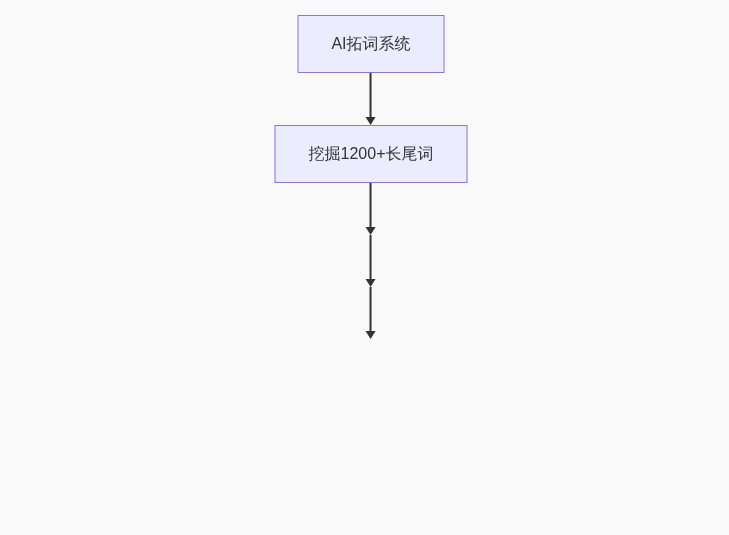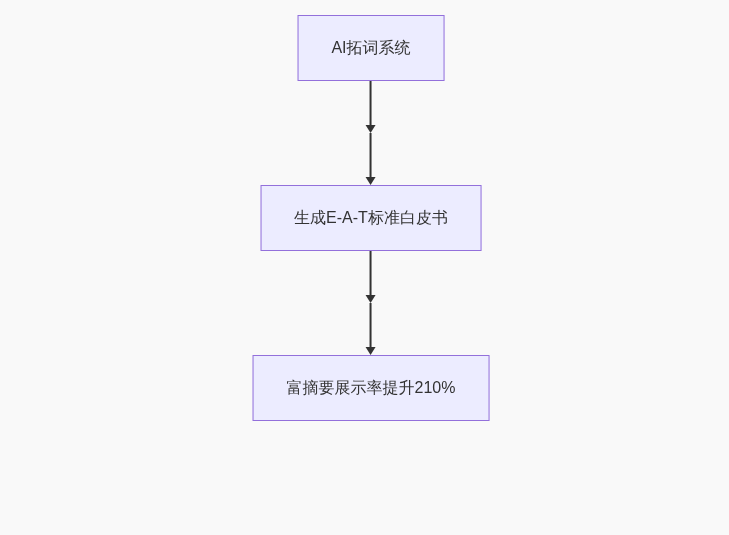--- a/index.html
+++ b/index.html
@@ -15,21 +15,21 @@
     position: absolute;
     left: 371px;
     top: 15px;
     transform: translateX(-50%);
     display: flex;
     flex-direction: column;
     align-items: center;
   }
   .node {
     box-sizing: border-box;
-    height: 66px;
+    height: 58px;
     padding: 0 33px;
     background: #ececff;
     border: 1px solid #9370db;
     display: flex;
     align-items: center;
     justify-content: center;
     white-space: nowrap;
   }
   .node-label {
     font-size: 16px;
@@ -70,38 +70,35 @@
 
   <div class="node">
     <span class="node-label">AI拓词系统</span>
   </div>
 
   <div class="arrow">
     <div class="arrow-line"></div>
     <div class="arrow-head"></div>
   </div>
 
-
-  <div class="arrow">
-    <div class="arrow-line"></div>
-    <div class="arrow-head"></div>
-  </div>
-
   <div class="node">
-    <span class="node-label">生成E-A-T标准白皮书</span>
+    <span class="node-label">挖掘1200+长尾词</span>
   </div>
 
   <div class="arrow">
     <div class="arrow-line"></div>
     <div class="arrow-head"></div>
   </div>
 
 
   <div class="arrow">
     <div class="arrow-line"></div>
     <div class="arrow-head"></div>
   </div>
 
-  <div class="node">
-    <span class="node-label">富摘要展示率提升210%</span>
+
+  <div class="arrow">
+    <div class="arrow-line"></div>
+    <div class="arrow-head"></div>
   </div>
+
 
 </div>
 
 </body></html>

